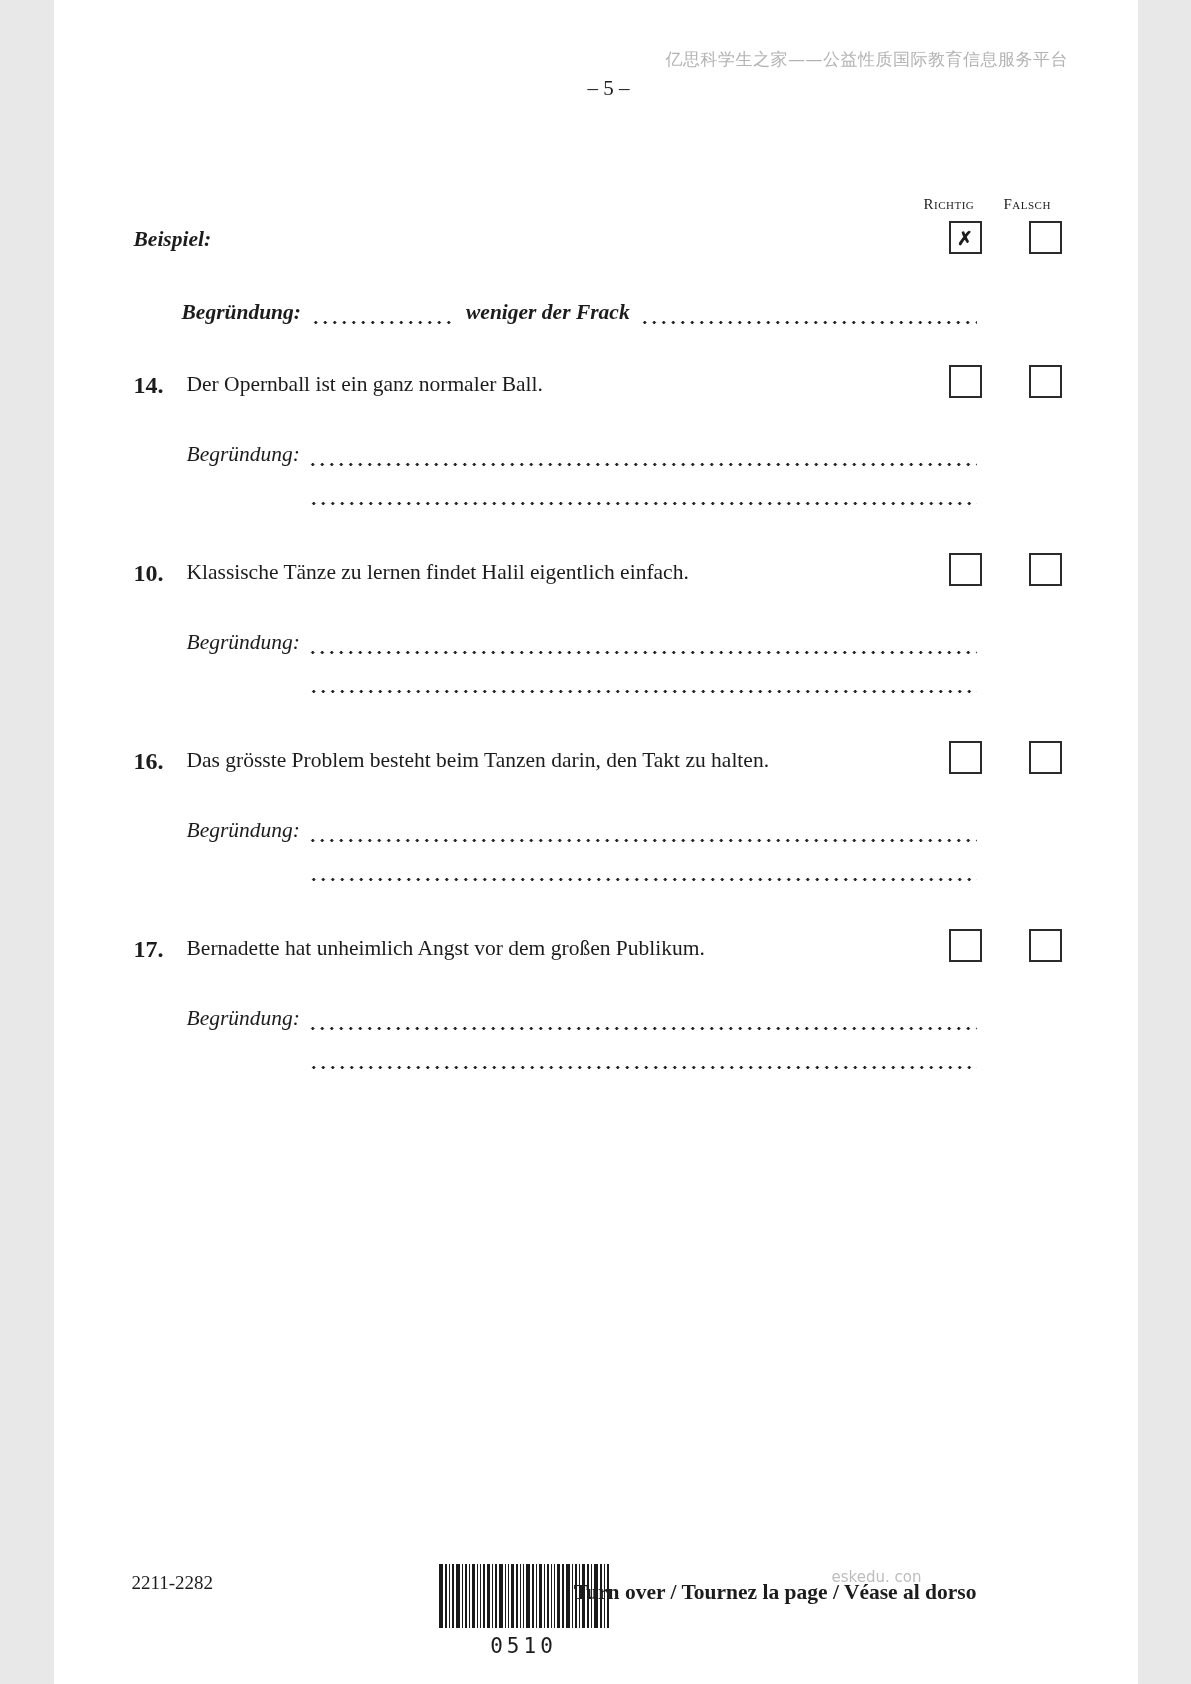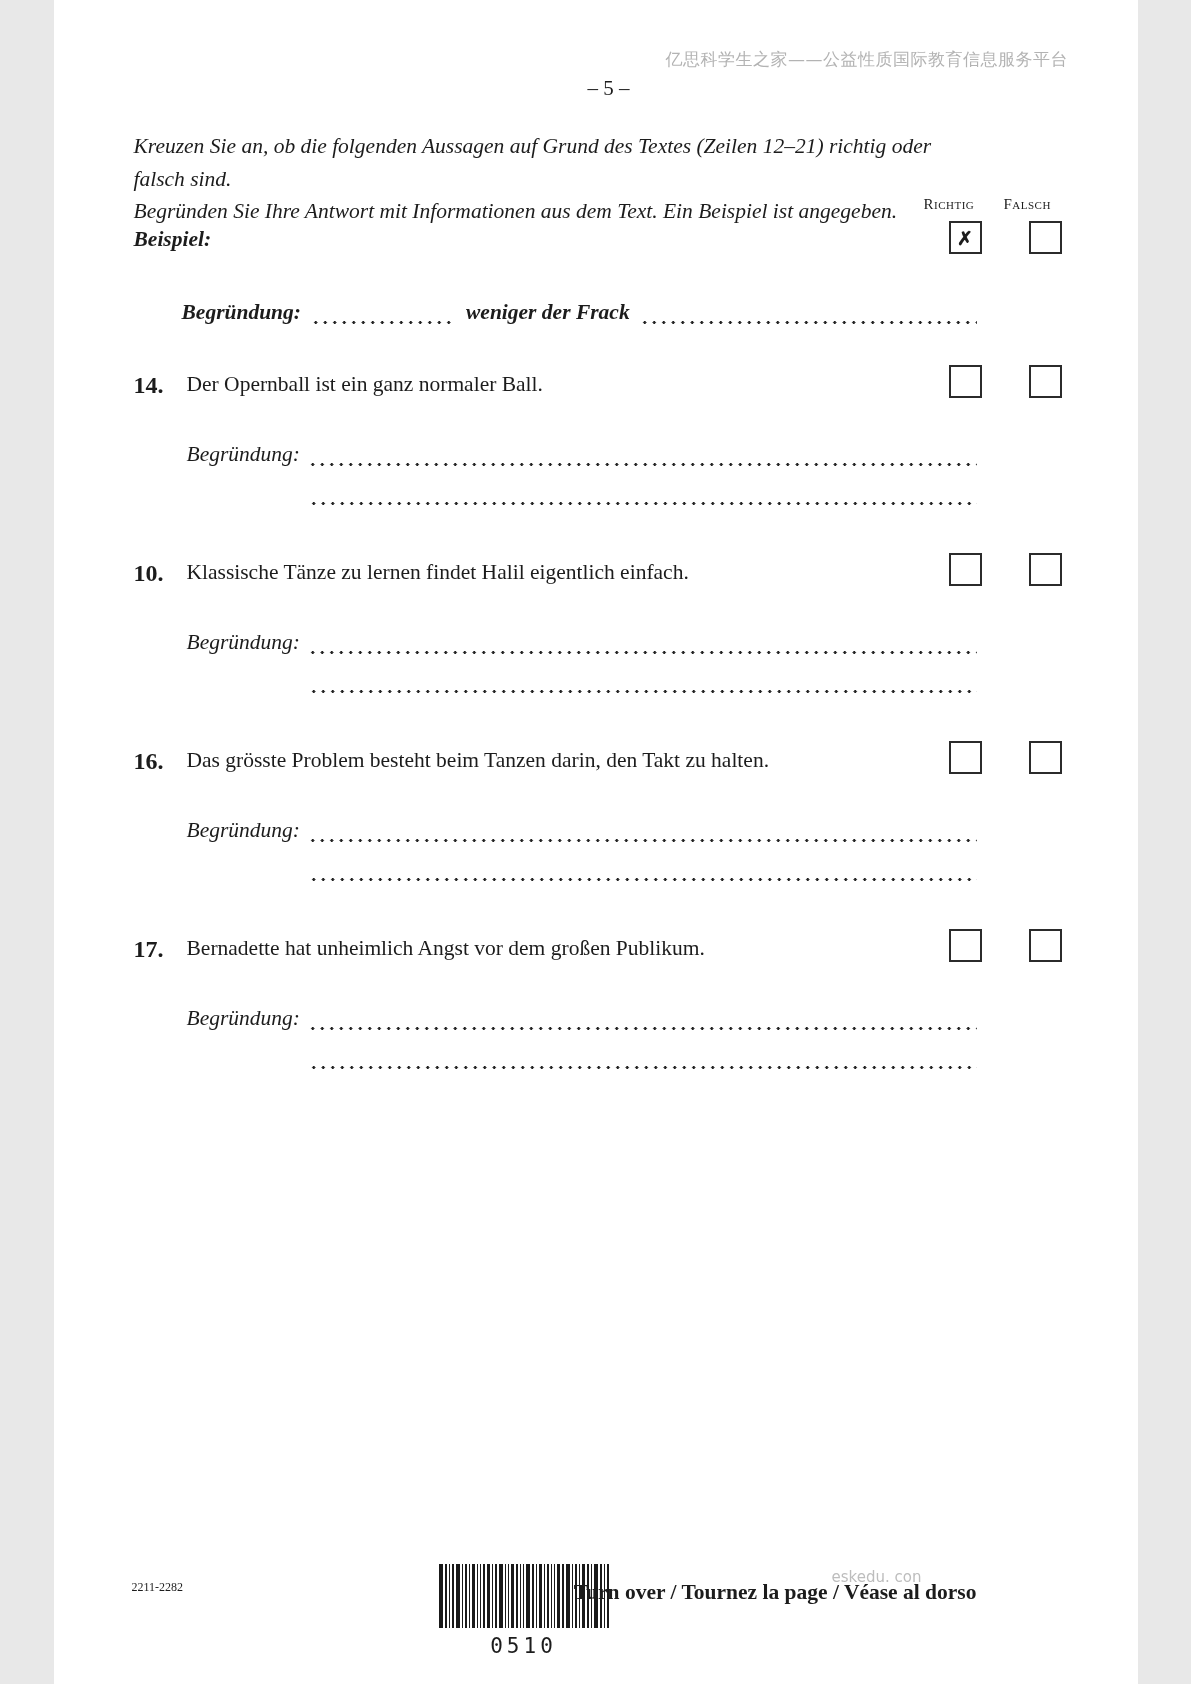--- a/index.html
+++ b/index.html
@@ -75,21 +75,21 @@
   .qblock .cb.r { left:895px; top:-7px; }
   .qblock .cb.f { left:975px; top:-7px; }
   .brow1 {
     position:absolute; left:133px; right:161px; top:70px;
     display:flex; align-items:flex-end; font-size:21.5px;
   }
   .brow1 .lbl { font-style:italic; padding-right:8px; }
   .brow2 { position:absolute; left:255px; right:161px; top:112px; }
   
   .footer { position:absolute; left:0; right:0; top:1548px; height:120px; }
-  .ref { position:absolute; left:78px; top:32px; font-size:12px; }
+  .ref { position:absolute; left:78px; top:24px; font-size:19px; }
   .barcode-wrap { position:absolute; left:385px; top:16px; width:170px; text-align:center; }
   .barcode-num {
     font-family:"DejaVu Sans Mono","Liberation Mono",monospace;
     font-size:21px; letter-spacing:4px; margin-top:2px;
   }
   .turn-over {
     position:absolute; right:161px; top:32px;
     font-weight:bold; font-size:21.5px;
   }
   .wm-bottom {
@@ -99,24 +99,20 @@
   }
 </style>
 </head>
 <body>
 
 <div class="page">
 
   <div class="wm-top">亿思科学生之家——公益性质国际教育信息服务平台</div>
   <div class="page-num">– 5 –</div>
 
-  <div class="instructions">
-    <div>Kreuzen Sie an, ob die folgenden Aussagen auf Grund des Textes (Zeilen 12–21) richtig oder falsch sind.</div>
-    <div>Begründen Sie Ihre Antwort mit Informationen aus dem Text.  Ein Beispiel ist angegeben.</div>
-  </div>
 
   <div class="col-heads">
     <span class="col r">Richtig</span>
     <span class="col f">Falsch</span>
   </div>
 
   <div class="example-row">
     <span class="example-label">Beispiel:</span>
     <span class="cb r">
         <span class="mark">✗</span>

